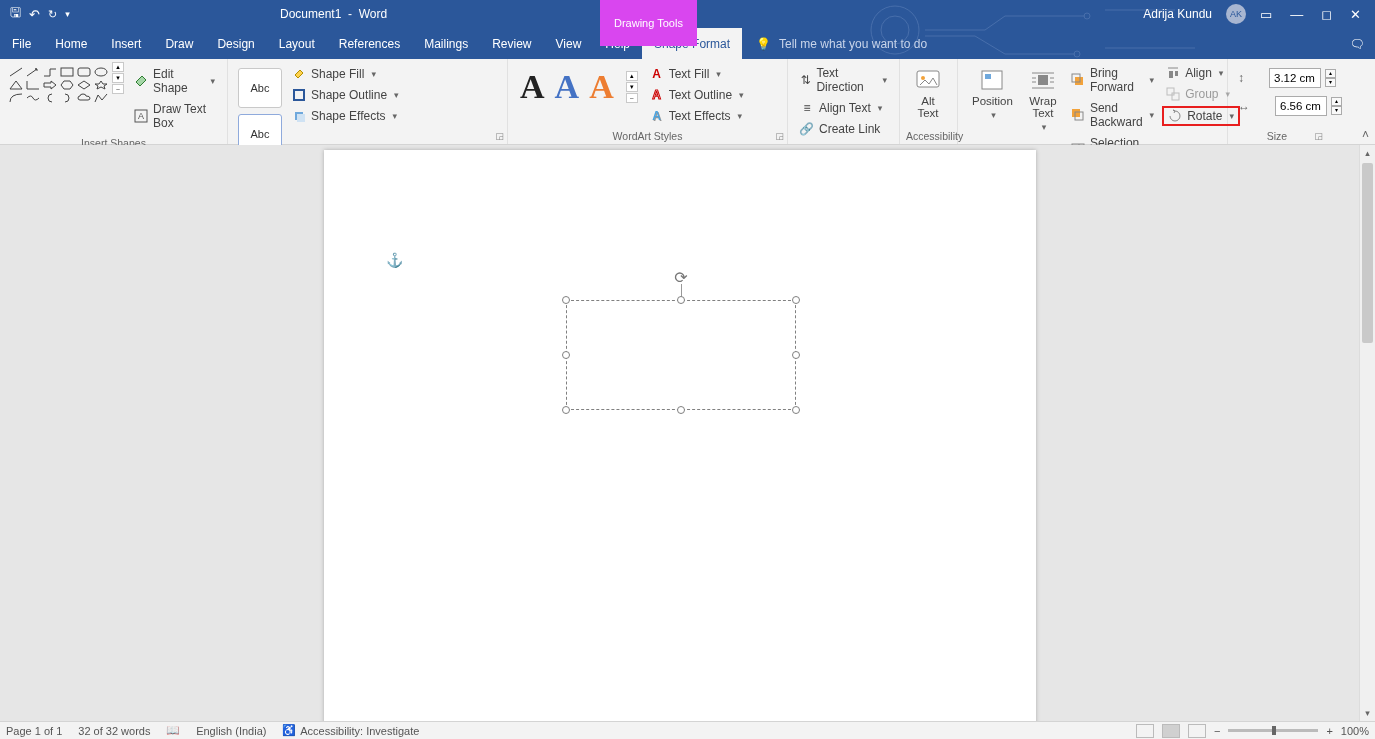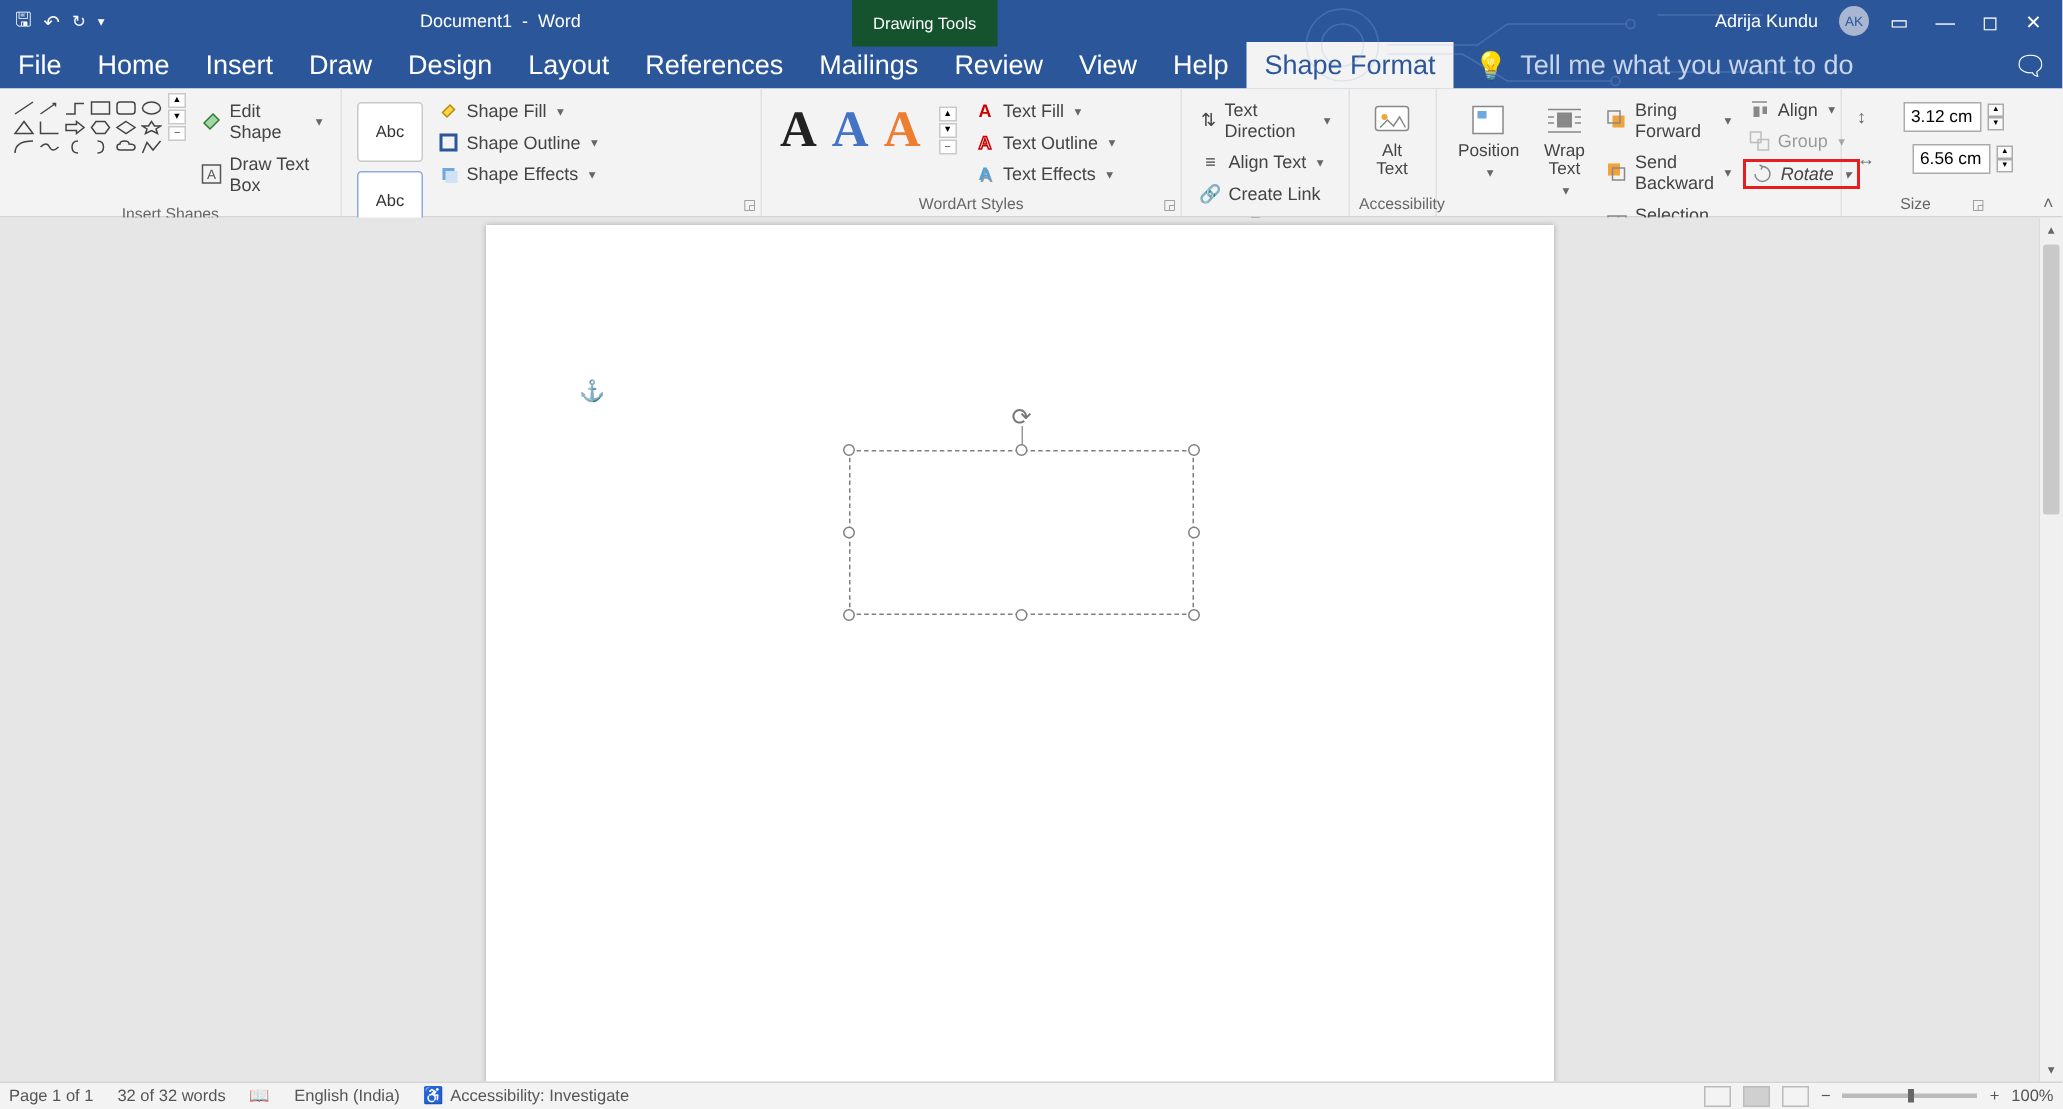--- a/index.html
+++ b/index.html
@@ -3,28 +3,28 @@
 <meta charset="utf-8">
 <style>
 * { margin: 0; padding: 0; box-sizing: border-box; font-family: "Segoe UI", Tahoma, sans-serif; }
 body { background: #e6e6e6; width: 1375px; height: 739px; overflow: hidden; position: relative; }
 
 
 .titlebar { height: 28px; background: #2b579a; color: #fff; display: flex; align-items: center; font-size: 12px; position: relative; }
 .titlebar .qat { display: flex; align-items: center; gap: 8px; padding-left: 10px; }
 .titlebar .qat span { cursor: pointer; font-size: 13px; }
 .titlebar .doc-title { position: absolute; left: 280px; }
-.titlebar .contextual-tab { position: absolute; left: 568px; top: 0; height: 31px; background: #14532d; padding: 0 14px; display: flex; align-items: center; font-size: 11px; }
+.titlebar .contextual-tab { position: absolute; left: 600px; top: 0; height: 46px; background: #d946ef; padding: 0 14px; display: flex; align-items: center; font-size: 11px; }
 .titlebar .right { position: absolute; right: 0; display: flex; align-items: center; gap: 10px; padding-right: 10px; }
 .titlebar .user { display: flex; align-items: center; gap: 14px; }
 .titlebar .avatar { width: 20px; height: 20px; border-radius: 50%; background: #a8b6d1; color: #2b579a; font-size: 9px; display: flex; align-items: center; justify-content: center; }
 .titlebar .winbtn { font-size: 13px; cursor: pointer; padding: 0 4px; }
 
 
-.menubar { height: 31px; background: #2b579a; color: #fff; display: flex; align-items: stretch; font-size: 18px; }
+.menubar { height: 31px; background: #2b579a; color: #fff; display: flex; align-items: stretch; font-size: 12px; }
 .menubar .tab { padding: 0 12px; display: flex; align-items: center; cursor: pointer; }
 .menubar .tab.active { background: #f3f3f3; color: #2b579a; }
 .menubar .tellme { display: flex; align-items: center; gap: 8px; padding-left: 14px; color: #c9d5ea; }
 
 
 .ribbon { height: 86px; background: #f3f3f3; border-bottom: 1px solid #d4d4d4; display: flex; position: relative; }
 .group { border-right: 1px solid #e1e1e1; display: flex; flex-direction: column; justify-content: space-between; padding: 3px 6px 0 6px; position: relative; }
 .group-label { font-size: 10.5px; color: #666; text-align: center; padding: 2px 0; }
 .group-body { flex: 1; display: flex; align-items: flex-start; }
 .launcher { position: absolute; right: 3px; bottom: 3px; font-size: 9px; color: #888; cursor: pointer; }
@@ -54,21 +54,21 @@
 .bigbtn .ico { width: 28px; height: 24px; }
 
 
 .size-col { display: flex; flex-direction: column; gap: 8px; padding: 6px 4px; }
 .size-row { display: flex; align-items: center; gap: 4px; }
 .size-input { width: 52px; height: 20px; border: 1px solid #ababab; font-size: 11.5px; padding: 0 4px; background: #fff; margin-left: 21px; }
 .size-spin { display: flex; flex-direction: column; }
 .size-spin div { width: 11px; height: 9px; border: 1px solid #ababab; font-size: 6px; text-align: center; line-height: 7px; cursor: pointer; background: #f9f9f9; }
 
 
-.redbox { border: 2px solid #e81e1e; font-style: italic; }
+.redbox { border: 2px solid #e81e1e; }
 
 
 .workspace { position: absolute; top: 145px; left: 0; right: 0; bottom: 18px; background: #e6e6e6; overflow: hidden; }
 .page { position: absolute; left: 324px; top: 5px; width: 712px; height: 900px; background: #fff; box-shadow: 0 0 4px rgba(0,0,0,.25); }
 .anchor { position: absolute; left: 62px; top: 102px; color: #4a6fb3; font-size: 14px; }
 .textbox-sel { position: absolute; left: 242px; top: 150px; width: 230px; height: 110px; }
 .rot-handle { position: absolute; left: 50%; top: -32px; transform: translateX(-50%); color: #777; font-size: 16px; }
 .rot-line { position: absolute; left: 50%; top: -16px; width: 1px; height: 16px; background: #999; }
 .sel-border { position: absolute; inset: 0; border: 1px dashed #808080; }
 .handle { position: absolute; width: 8px; height: 8px; background: #fff; border: 1px solid #808080; border-radius: 50%; }

